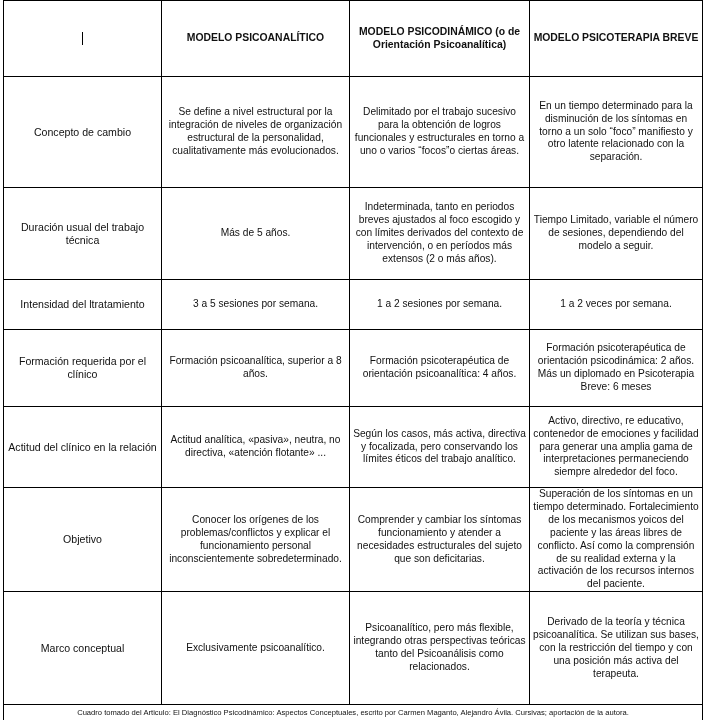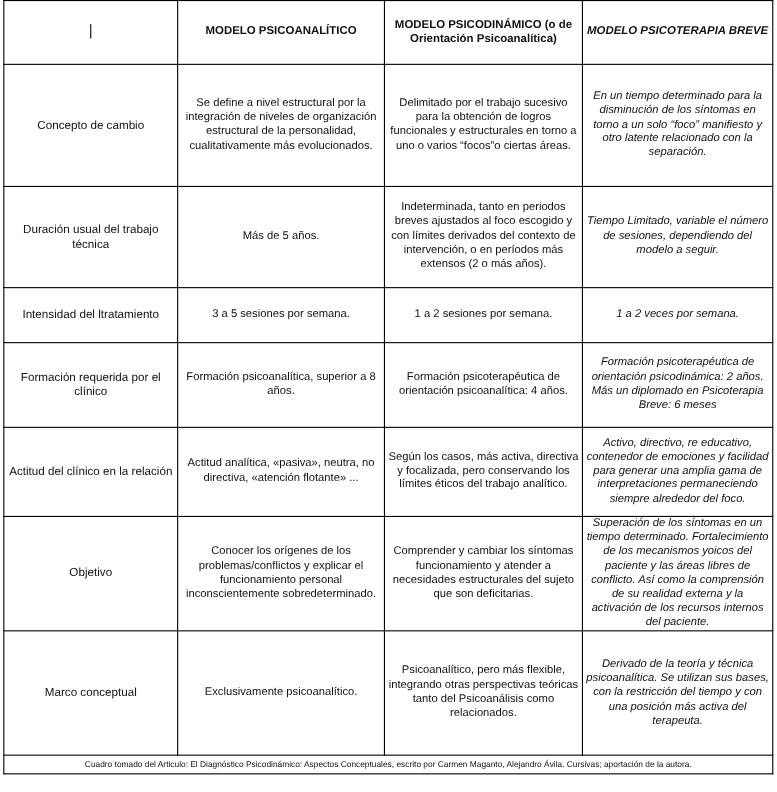--- a/index.html
+++ b/index.html
@@ -3,38 +3,38 @@
 <meta charset="utf-8">
 <style>
   html, body { margin:0; padding:0; background:#ffffff; }
   body { width:706px; height:720px; position:relative; overflow:hidden;
          font-family:"Liberation Sans", sans-serif; color:#111; }
   .grid { position:absolute; left:3px; top:0; width:699px; }
   table { border-collapse:collapse; table-layout:fixed; width:699px; }
   td { border:1px solid #000; text-align:center; vertical-align:middle;
        font-size:10.2px; line-height:12.9px; padding:0 3px; box-sizing:border-box; }
   .hdr td { font-weight:bold; font-size:10.4px; }
-  .it { font-style:italic; }
+  .it { }
   .rowlabel { font-size:10.6px; }
   .caret { display:inline-block; width:1px; height:13px; background:#000; vertical-align:middle; }
   .footer td { font-size:7.6px; height:17px; line-height:12px; padding:0;margin-top:12px; }
 </style>
 </head>
 <body>
 
 <div class="grid">
 <table>
   <colgroup>
     <col style="width:158px">
     <col style="width:188px">
     <col style="width:180px">
     <col style="width:173px">
   </colgroup>
   <tbody>
-        <tr class="hdr" style="height:58px">
+        <tr class="hdr" style="height:76px">
     <td><span class="caret"></span></td>
     <td>MODELO PSICOANALÍTICO</td>
     <td>MODELO PSICODINÁMICO  (o de Orientación Psicoanalítica)</td>
     <td class="it">MODELO PSICOTERAPIA BREVE</td>
   </tr>
   <tr style="height:111px">
     <td class="rowlabel">Concepto de cambio</td>
     <td>Se define a nivel estructural por la integración de niveles de organización estructural de la personalidad, cualitativamente más evolucionados.</td>
     <td>Delimitado por el trabajo sucesivo para la obtención de logros funcionales y estructurales en torno a uno o varios “focos”o ciertas áreas.</td>
     <td class="it">En un tiempo determinado para la disminución de los síntomas en torno a un solo “foco” manifiesto y otro latente relacionado con la separación.</td>

